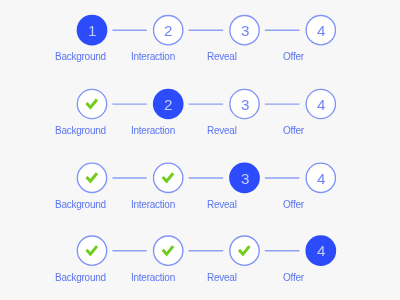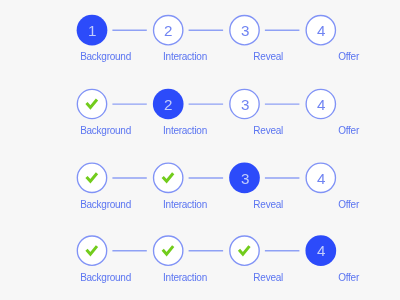--- a/index.html
+++ b/index.html
@@ -19,21 +19,21 @@
   .num {
     position:absolute; left:0; width:76px; top:0; height:31px;
     display:flex; align-items:center; justify-content:center;
     font-size:15.2px; line-height:1; font-weight:400; letter-spacing:-0.2px;
     will-change:transform;
   }
   .num.on-active { color:#c3cdfb; }
   .num.on-idle   { color:#7084f2; }
   .label {
     position:absolute; left:0.6px; width:76px; top:36.4px;
-    text-align:right; white-space:nowrap;
+    text-align:left; white-space:nowrap;
     font-size:10px; line-height:12px; color:#5b75f1; letter-spacing:-0.25px;
     will-change:transform;
   }
 </style>
 </head>
 <body>
 
 <div class="stepper-board">
   <svg class="gfx" id="gfx" viewBox="0 0 400 300" width="400" height="300">
       <line class="connector" x1="112.4" y1="30.25" x2="146.79999999999998" y2="30.25" stroke="#8fa1f5" stroke-width="1.45"></line>

